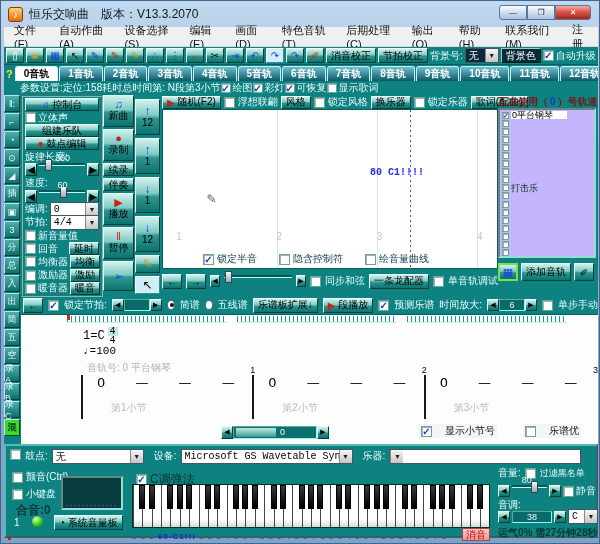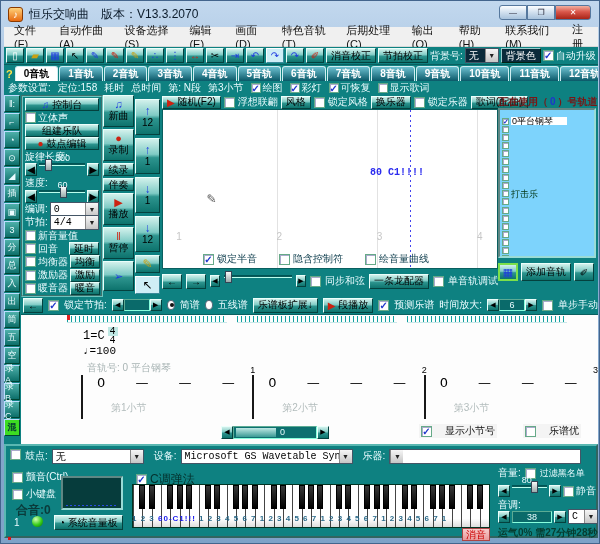--- a/index.html
+++ b/index.html
@@ -39,21 +39,21 @@
 .c-blue{color:#1f3ae0}.c-red{color:#cc2211}.c-yel{color:#c8a012}.c-wht{color:#fff}
 
 .toolbar{position:absolute;left:0;top:0;width:100%;height:18px;display:flex;align-items:center;gap:2px;padding:1px 2px;border-bottom:1px solid #0a5f5f}
 .tbtn{width:18px;height:15px;font-size:10px;padding:0}
 
 .tabs{position:absolute;left:0;top:18px;width:100%;height:16px;display:flex;align-items:flex-end;overflow:hidden}
 .help{width:13px;height:14px;margin:0 2px;color:#ffe34a;font-weight:bold;font-size:11px;display:flex;align-items:center;justify-content:center}
 .tab{height:15px;padding:0 8px;font-size:10px;font-weight:bold;color:#fff;background:linear-gradient(#6cc0d0,#0a5868);border:1px solid #cfeef2;border-bottom:none;border-radius:3px 3px 0 0;margin-right:1px;display:flex;align-items:center;white-space:nowrap}
 .tab.active{background:#fff;color:#000}
 
-.params{position:absolute;left:0;top:34px;width:100%;height:14px;display:flex;align-items:flex-end;gap:7px;padding-left:4px;overflow:hidden}
+.params{position:absolute;left:0;top:34px;width:100%;height:14px;display:flex;align-items:flex-end;padding-left:16px;overflow:hidden}
 .params .lab{font-size:10px}
 .pchk{display:inline-flex;align-items:center;gap:2px}
 .pchk .cb{width:10px;height:10px;min-width:10px}
 
 .lstrip{position:absolute;left:0;top:48px;width:17px;display:flex;flex-direction:column;gap:1px}
 .lsb{width:16px;height:17px;font-size:9px;padding:0;color:#eafcff;background:linear-gradient(#4eb0aa,#0d6f6a);border:1px solid;border-color:#bdf #043 #043 #bdf;display:flex;align-items:center;justify-content:center}
 .lsb.grn{background:#3ddc22;color:#033;font-weight:bold}
 
 .lpanel{position:absolute;left:17px;top:48px;width:82px;height:202px;border:2px groove #6cc4be;padding:1px 2px;display:flex;flex-direction:column}
 .lrow{height:13.2px;display:flex;align-items:center;gap:2px}
@@ -78,21 +78,21 @@
 .notetext{position:absolute;color:#2a2aee;font-size:10px;font-weight:bold;font-family:"Liberation Mono",monospace}
 .curglyph{position:absolute;color:#555;font-size:12px}
 .cvcbs{position:absolute;left:0;bottom:2px;width:100%;display:flex;gap:22px;padding-left:40px}
 .cvcb{display:flex;align-items:center;gap:3px;color:#0a3a4a;font-size:10px;white-space:nowrap}
 .cnav{position:absolute;left:158px;top:224px;width:336px;height:20px;display:flex;align-items:center;gap:4px}
 .cnav .lab{font-size:10px}
 
 .rpanel{position:absolute;left:494px;top:48px;width:100px;height:198px}
 .rphead{color:#7a1616;font-size:10px;font-weight:bold;white-space:nowrap;overflow:hidden}
 .rphead .num{color:#1f35cc;padding:0 2px}
-.tlist{position:absolute;left:0;top:13px;width:98px;height:150px;background:#7dd3fc;border:2px inset #9adbd6;overflow:hidden;padding:7px 2px}
+.tlist{position:absolute;left:0;top:13px;width:98px;height:150px;background:#c4b5fd;border:2px inset #9adbd6;overflow:hidden;padding:1px 2px}
 .trow{display:flex;align-items:center;height:8.1px;gap:2px}
 .cb.sm{width:7px;height:7px;min-width:7px}
 .cb.sm.on::after{font-size:7px;line-height:7px;top:-1px}
 .trow-label{font-size:9px;color:#042;line-height:8px;white-space:nowrap}
 .trow.sel .trow-label{background:#fff;color:#000;padding:0 14px 0 1px}
 .trow:not(.sel) .trow-label{color:#031}
 .rpbtns{position:absolute;left:0;top:168px;display:flex;gap:3px;align-items:center}
 .savebtn{border:2px solid #7ce04a;height:18px;width:20px;font-size:11px}
 
 .scorebar{position:absolute;left:17px;top:250px;width:577px;height:16px;display:flex;align-items:center;gap:5px;padding-left:2px;overflow:hidden}
@@ -120,21 +120,21 @@
 .stcb{position:absolute;bottom:6px;display:flex;align-items:center;gap:13px;color:#111;font-size:10px;background:#f4f4f4;padding:0 2px}
 
 .bpanel{position:absolute;left:0;top:397px;width:594px;height:94px;background:#0e8181;border:2px outset #5ab8b2}
 .brow1{position:absolute;left:4px;top:3px;width:100%;display:flex;gap:4px}
 .dispbox{position:absolute;left:55px;top:30px;width:62px;height:34px;background:#063c3c;border:2px inset #9adbd6}
 .dispbox::after{content:"";position:absolute;left:3px;bottom:2px;right:3px;height:1px;background:repeating-linear-gradient(90deg,#2a4ae0 0 2px,transparent 2px 4px)}
 .led{width:11px;height:11px;border-radius:50%;background:radial-gradient(circle at 35% 30%,#d2ffb0,#35cc18 55%,#0a6a0a)}
 .piano{position:absolute;left:126px;top:38px;width:358px;height:44px;background:#fff;border:1px solid #032}
 .wkey{position:absolute;top:0;height:100%;background:linear-gradient(#fff 80%,#ddd);border-left:1px solid #444}
 .bkey{position:absolute;top:0;height:58%;background:linear-gradient(#3a3a3a,#000);border:1px solid #000;z-index:2}
-.kbnums{position:absolute;left:126px;top:68px;width:358px;height:11px;font-size:8px;letter-spacing:1px;white-space:nowrap;overflow:hidden;color:#2a6a8a;font-weight:bold}
+.kbnums{position:absolute;left:126px;top:86px;width:358px;height:11px;font-size:8px;letter-spacing:1px;white-space:nowrap;overflow:hidden;color:#2a6a8a;font-weight:bold}
 .kbnums .bluekey{color:#1a1aee}
 .mutebtn{position:absolute;left:456px;top:82px;height:13px;background:linear-gradient(#f8cccc,#e89a9a);border:1px solid #a44;color:#c00;font-size:10px;display:flex;align-items:center;padding:0 3px}
 .status{position:absolute;left:492px;top:80px;color:#063c30;font-size:10px;font-weight:bold;white-space:nowrap}
 .chordlab{position:absolute;left:10px;top:56px;color:#0a3a3a;font-size:12px;font-weight:bold}
 .reddot{position:absolute;left:7px;bottom:3px;width:3px;height:3px;background:#e01010}
 </style>
 </head>
 <body>
 
 <div class="app">

